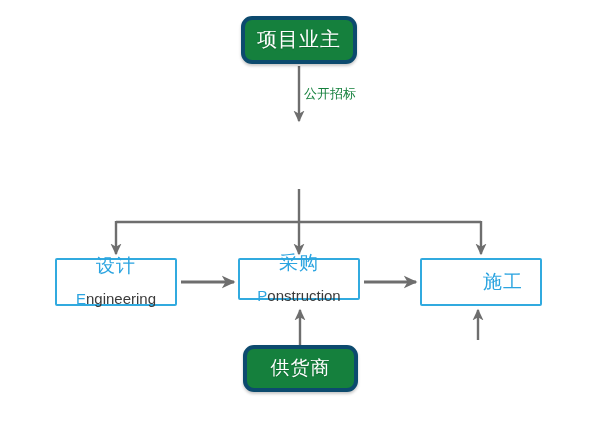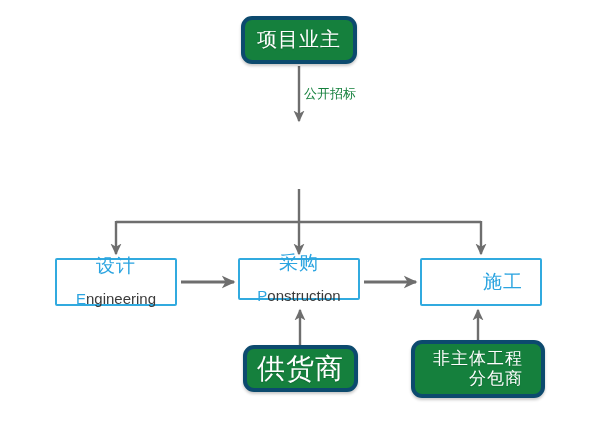--- a/index.html
+++ b/index.html
@@ -50,21 +50,21 @@
 
   #node-epc { left: 174px; top: 125px; width: 233px; height: 62px; border-radius: 14px; }
   #node-epc .label {
     font-size: 27px;
     font-weight: bold;
     letter-spacing: 0.5px;
     text-shadow: 0 2px 2px rgba(0,0,0,0.22);
   }
 
   #node-supplier { left: 243px; top: 345px; width: 115px; height: 47px; }
-  #node-supplier .label { font-size: 28px; }
+  #node-supplier .label { font-size: 19px; }
 
   #node-subcontractor { left: 411px; top: 340px; width: 134px; height: 58px; }
   #node-subcontractor .label { font-size: 17px; }
   #node-subcontractor .label .line2 { display: block; }
 
   
   .node-outline {
     position: absolute;
     box-sizing: border-box;
     background: #ffffff;
@@ -178,20 +178,14 @@
   </div>
 
   <div class="node-outline" id="node-construction">
     <span class="cn">施工</span>
   </div>
 
   <div class="node-filled" id="node-supplier">
     <span class="label">供货商</span>
   </div>
 
-  <div class="node-filled" id="node-subcontractor">
-    <span class="label">
-      <span>非主体工程</span>
-      <span class="line2">分包商</span>
-    </span>
-  </div>
 
 </div>
 
 </body></html>

